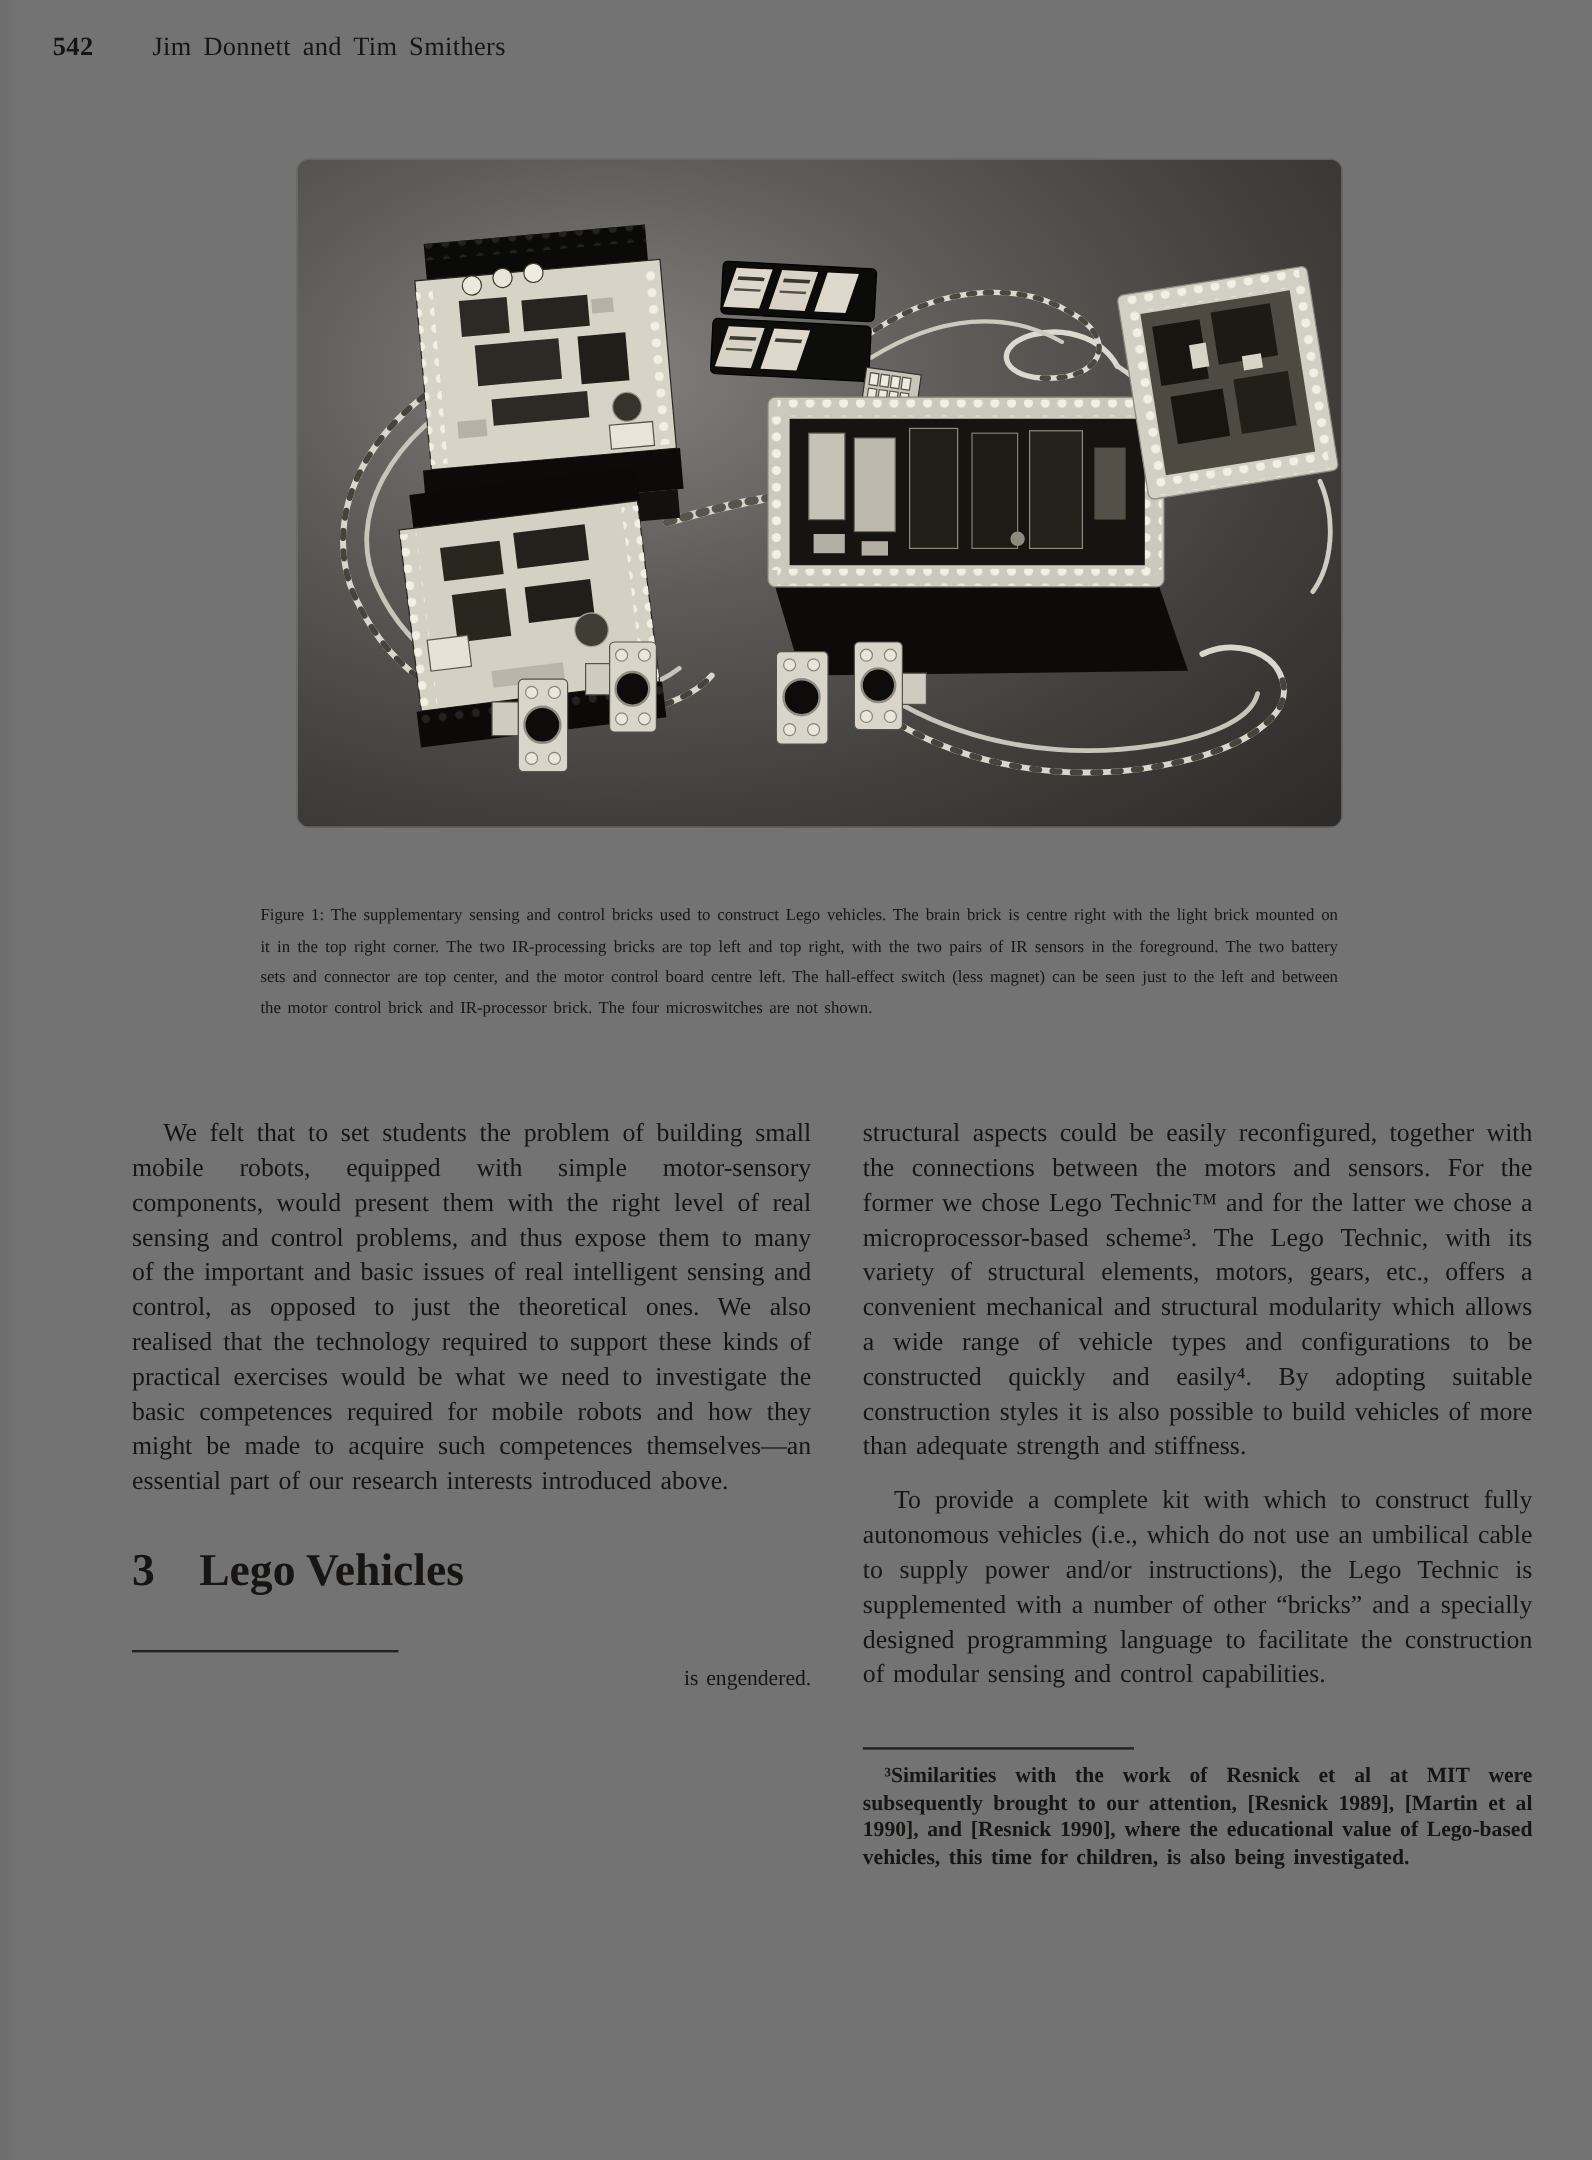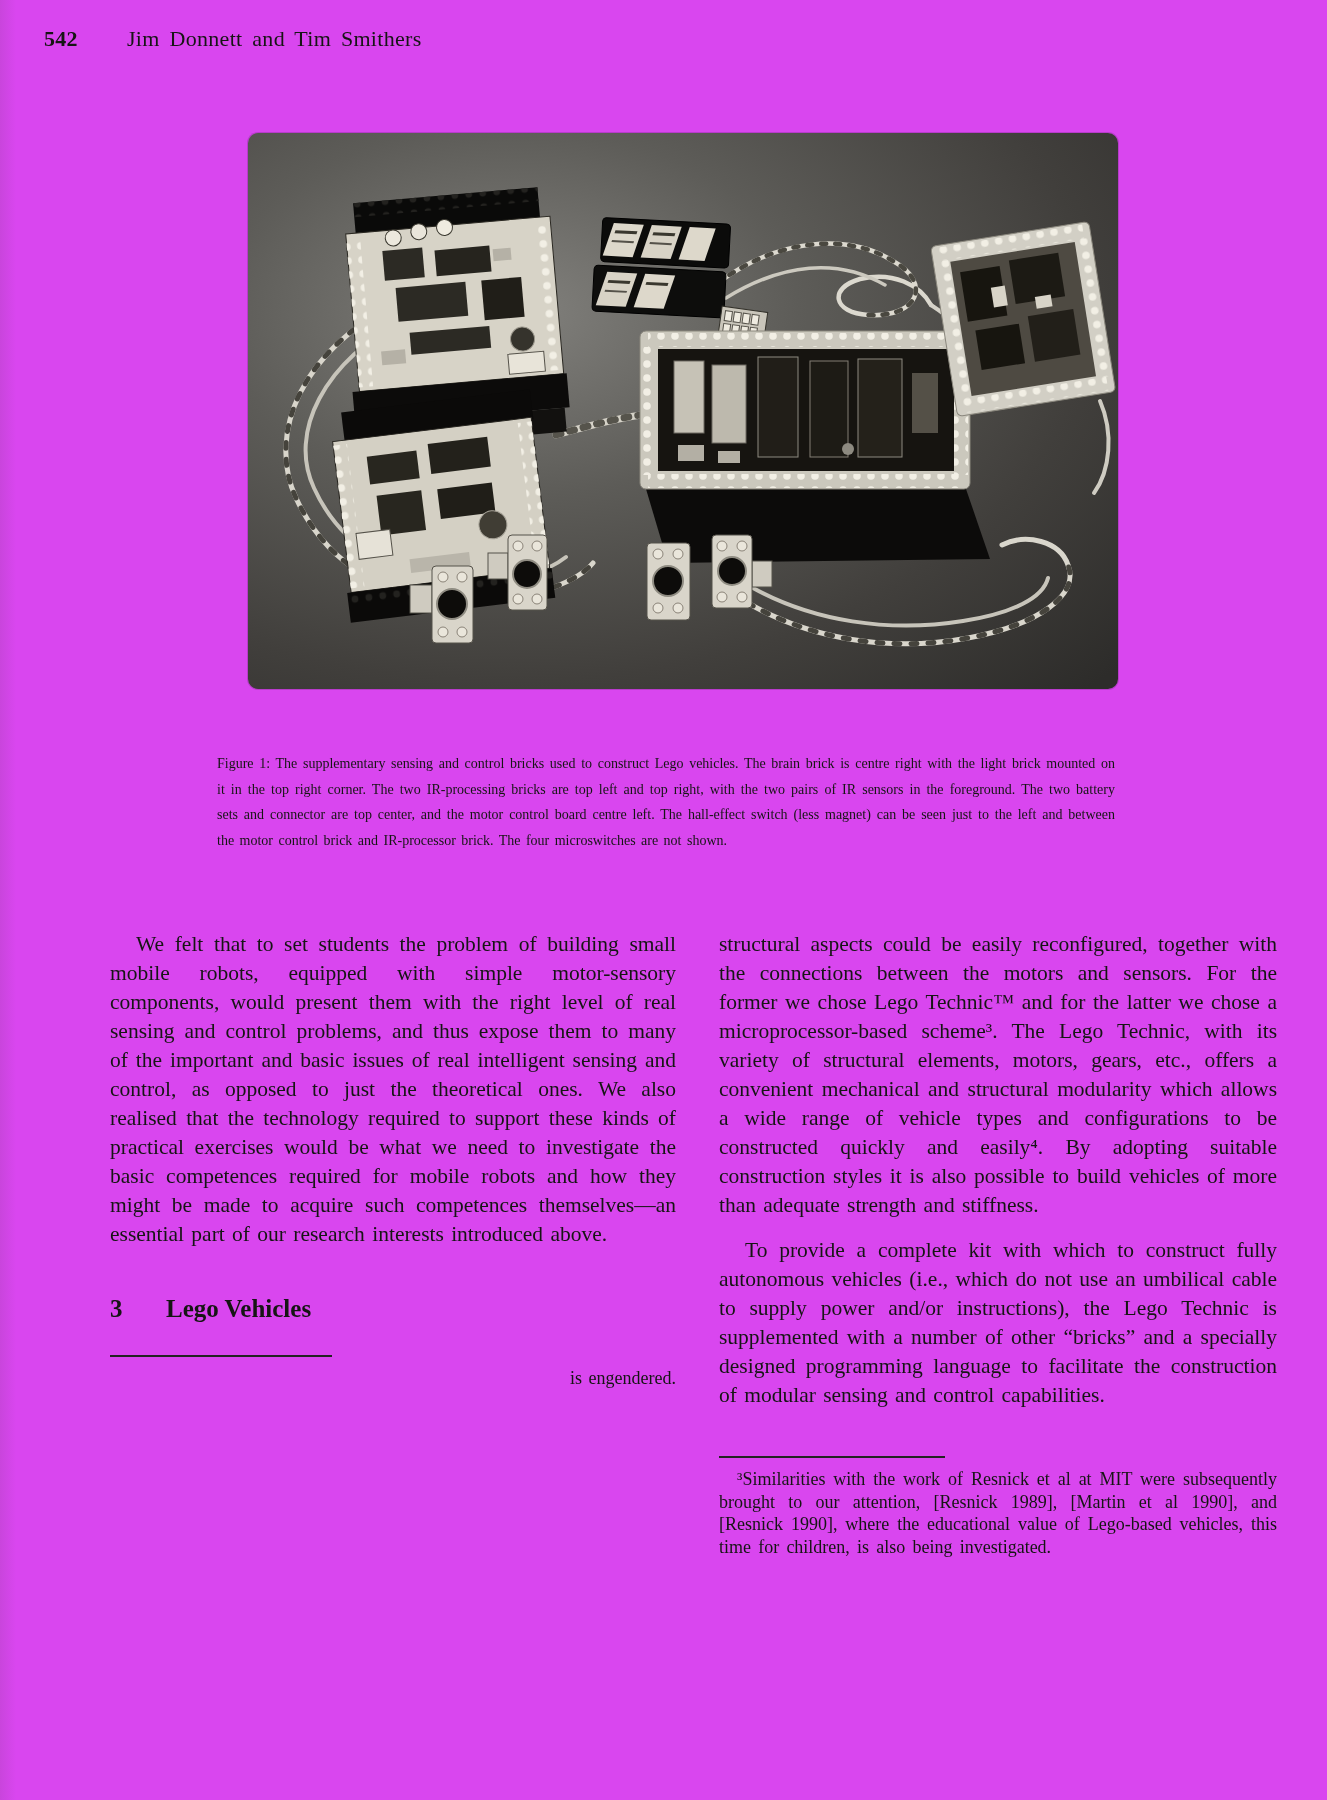--- a/index.html
+++ b/index.html
@@ -1,19 +1,19 @@
 <!DOCTYPE html>
 <html><head>
 <meta charset="utf-8">
 <style>
   html,body{margin:0;padding:0;background:#e9e8e4;}
   .page{
     position:relative;
     width:1327px;height:1800px;
-    background:#d946ef;
+    background:#737373;
     font-family:"Liberation Serif", serif;
     color:#161514;
     overflow:hidden;
   }
   .scan-edge{
     position:absolute;left:0;top:0;width:16px;height:1800px;
     background:linear-gradient(to right, rgba(60,58,54,0.10), rgba(60,58,54,0));
   }
   .running-head{position:absolute;top:26px;left:0;width:1327px;height:30px;}
   .page-number{position:absolute;left:44px;top:0;font-size:22px;font-weight:bold;letter-spacing:0.3px;}
@@ -31,31 +31,31 @@
     font-size:14px;line-height:25.6px;
     text-align:justify;word-spacing:0.14em;
   }
 
   .col{position:absolute;top:930px;font-size:21.5px;line-height:29px;text-align:justify;word-spacing:0.09em;}
   .col-left{left:110px;width:566px;}
   .col-right{left:719px;width:558px;}
   .col p{margin:0 0 16px 0;}
   .col p.indent{text-indent:26px;}
   .section-heading{
-    margin:42px 0 28px 0;
-    font-size:25px;font-weight:bold;line-height:36px;
+    margin:42px 0 48px 0;
+    font-size:38px;font-weight:bold;line-height:36px;
     text-align:left;word-spacing:normal;
   }
   .section-heading .sec-num{display:inline-block;width:56px;}
   .fn-rule{border:none;border-top:2px solid #222;margin:8px 0 10px 0;}
   .fn-rule-left{width:222px;}
   .fn-rule-right{width:226px;margin-top:46px;}
   .footnotes{font-size:18px;line-height:22.5px;text-align:justify;word-spacing:0.15em;}
   .footnotes p{margin:0;}
-  .footnotes p.fn-indent{text-indent:18px;}
+  .footnotes p.fn-indent{text-indent:18px;font-weight:bold;}
   .fn-cont{font-size:18px;line-height:22px;text-align:right;}
 </style>
 </head>
 <body>
 
 <div class="page">
   <div class="scan-edge"></div>
 
   <div class="running-head">
     <span class="page-number">542</span>

